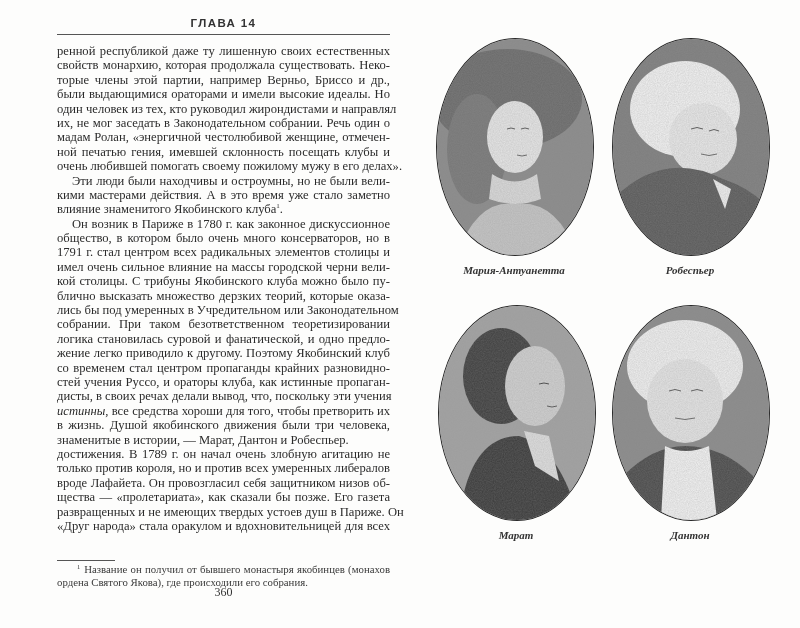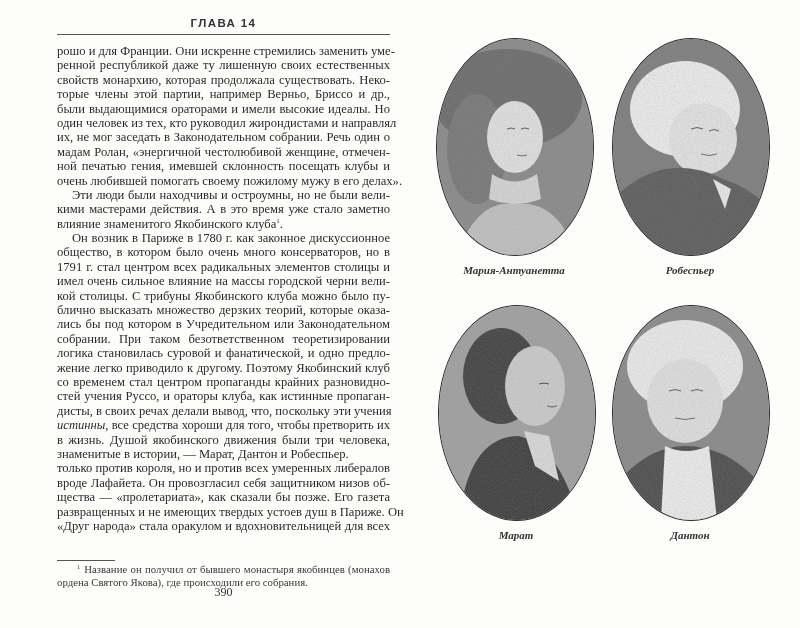--- a/index.html
+++ b/index.html
@@ -144,63 +144,63 @@
     }
   </style>
 </head>
 <body>
 
 <div class="page-left">
   <div class="running-head">ГЛАВА 14</div>
   <div class="head-rule"></div>
 
   <div class="body-text">
-    <span class="line">рошо и для Франции. Они искренне стремились заменить умe-</span>
     <span class="line">ренной республикой даже ту лишенную своих естественных</span>
     <span class="line">свойств монархию, которая продолжала существовать. Неко-</span>
     <span class="line">торые члены этой партии, например Верньо, Бриссо и др.,</span>
     <span class="line">были выдающимися ораторами и имели высокие идеалы. Но</span>
     <span class="line">один человек из тех, кто руководил жирондистами и направлял</span>
     <span class="line">их, не мог заседать в Законодательном собрании. Речь один о</span>
     <span class="line">мадам Ролан, «энергичной честолюбивой женщине, отмечен-</span>
     <span class="line">ной печатью гения, имевшей склонность посещать клубы и</span>
     <span class="line last">очень любившей помогать своему пожилому мужу в его делах».</span>
     <span class="line indent">Эти люди были находчивы и остроумны, но не были вели-</span>
     <span class="line">кими мастерами действия. А в это время уже стало заметно</span>
     <span class="line last"><span>влияние знаменитого Якобинского клуба</span><sup>1</sup><span>.</span></span>
     <span class="line indent">Он возник в Париже в 1780 г. как законное дискуссионное</span>
     <span class="line">общество, в котором было очень много консерваторов, но в</span>
     <span class="line">1791 г. стал центром всех радикальных элементов столицы и</span>
     <span class="line">имел очень сильное влияние на массы городской черни вели-</span>
     <span class="line">кой столицы. С трибуны Якобинского клуба можно было пу-</span>
     <span class="line">блично высказать множество дерзких теорий, которые оказа-</span>
-    <span class="line">лись бы под котором в Учредительном или Законодательном</span>
+    <span class="line">лись бы под умеренных в Учредительном или Законодательном</span>
     <span class="line">собрании. При таком безответственном теоретизировании</span>
     <span class="line">логика становилась суровой и фанатической, и одно предло-</span>
     <span class="line">жение легко приводило к другому. Поэтому Якобинский клуб</span>
     <span class="line">со временем стал центром пропаганды крайних разновидно-</span>
     <span class="line">стей учения Руссо, и ораторы клуба, как истинные пропаган-</span>
     <span class="line">дисты, в своих речах делали вывод, что, поскольку эти учения</span>
     <span class="line"><em>истинны</em><span>, все средства хороши для того, чтобы претворить их</span></span>
     <span class="line">в жизнь. Душой якобинского движения были три человека,</span>
     <span class="line last">знаменитые в истории, — Марат, Дантон и Робеспьер.</span>
+    <span class="line">достижения. В 1789 г. он начал очень злобную агитацию не</span>
     <span class="line">только против короля, но и против всех умеренных либералов</span>
     <span class="line">вроде Лафайета. Он провозгласил себя защитником низов об-</span>
     <span class="line">щества — «пролетариата», как сказали бы позже. Его газета</span>
     <span class="line">развращенных и не имеющих твердых устоев душ в Париже. Он</span>
     <span class="line">«Друг народа» стала оракулом и вдохновительницей для всех</span>
   </div>
 
   <div class="fn-rule"></div>
   <div class="footnote">
     <span class="fn-line indent"><sup>1</sup><span>Название он получил от бывшего монастыря якобинцев (монахов</span></span>
     <span class="fn-line last">ордена Святого Якова), где происходили его собрания.</span>
   </div>
 
-  <div class="page-number">390</div>
+  <div class="page-number">360</div>
 </div>
 
 <div class="plate">
   <div class="oval" style="left:436px; top:38px; width:156px; height:216px;">
     <svg viewBox="0 0 156 216" preserveAspectRatio="none">
       <defs>
         <filter id="grainA">
             <feTurbulence type="fractalNoise" baseFrequency="0.9" numOctaves="2" seed="3"></feTurbulence>
             <feColorMatrix values="0 0 0 0 0.3  0 0 0 0 0.3  0 0 0 0 0.3  0 0 0 0.35 0"></feColorMatrix>
           </filter>

